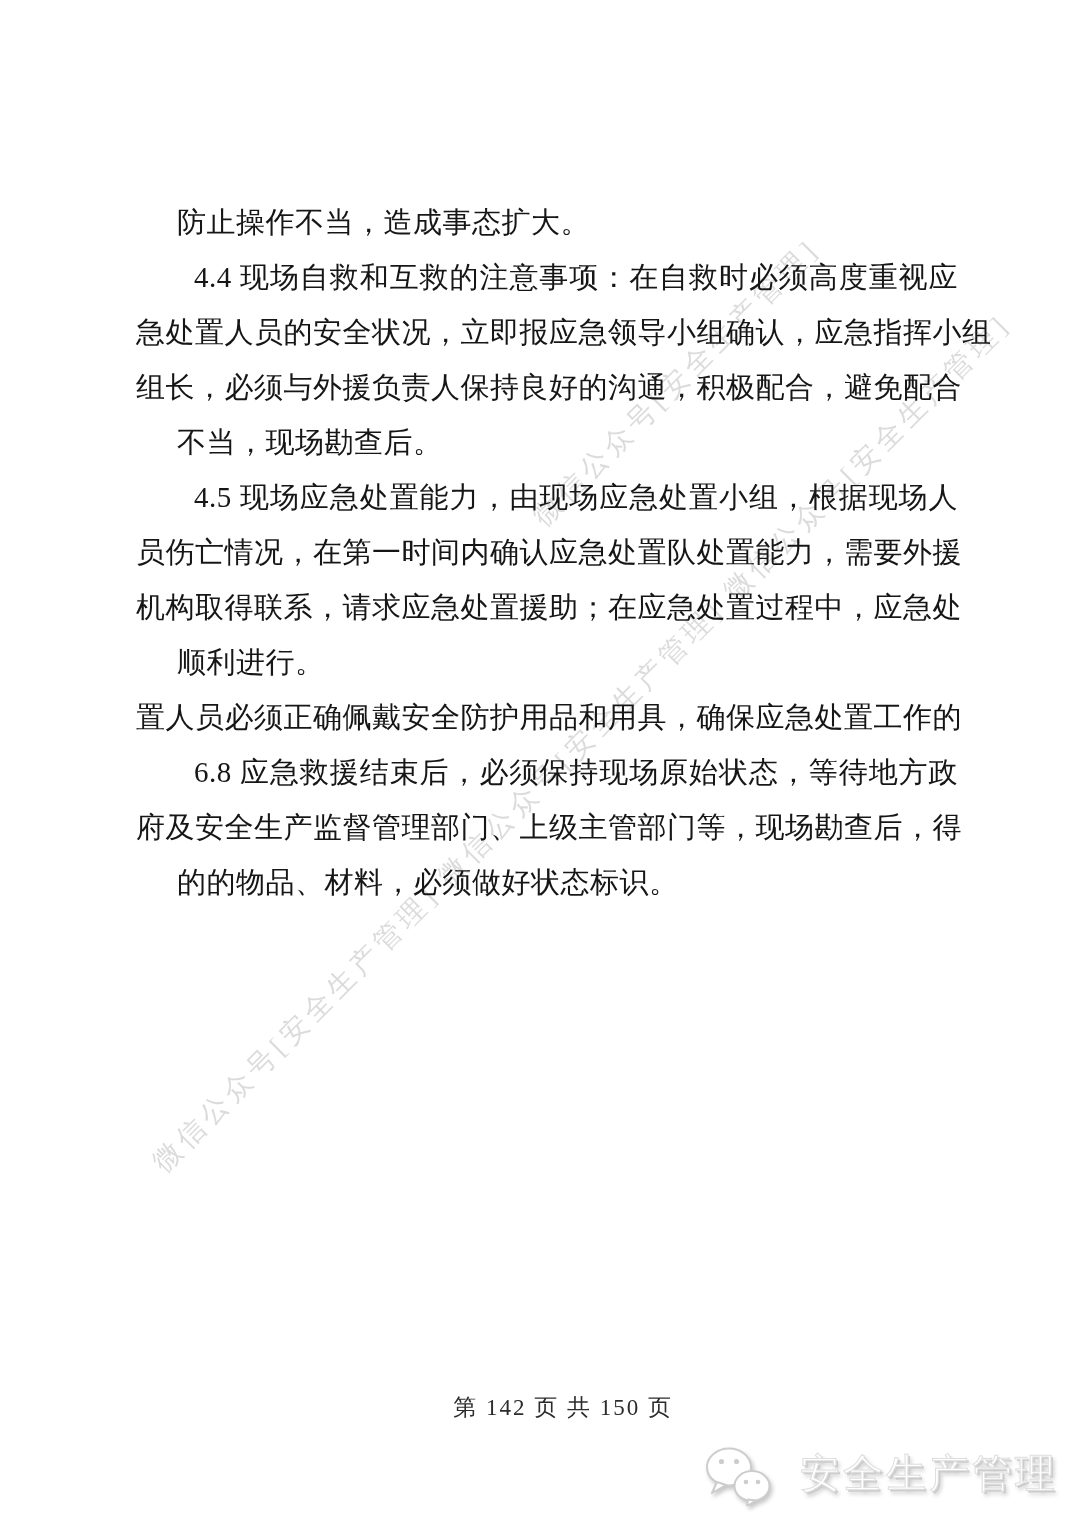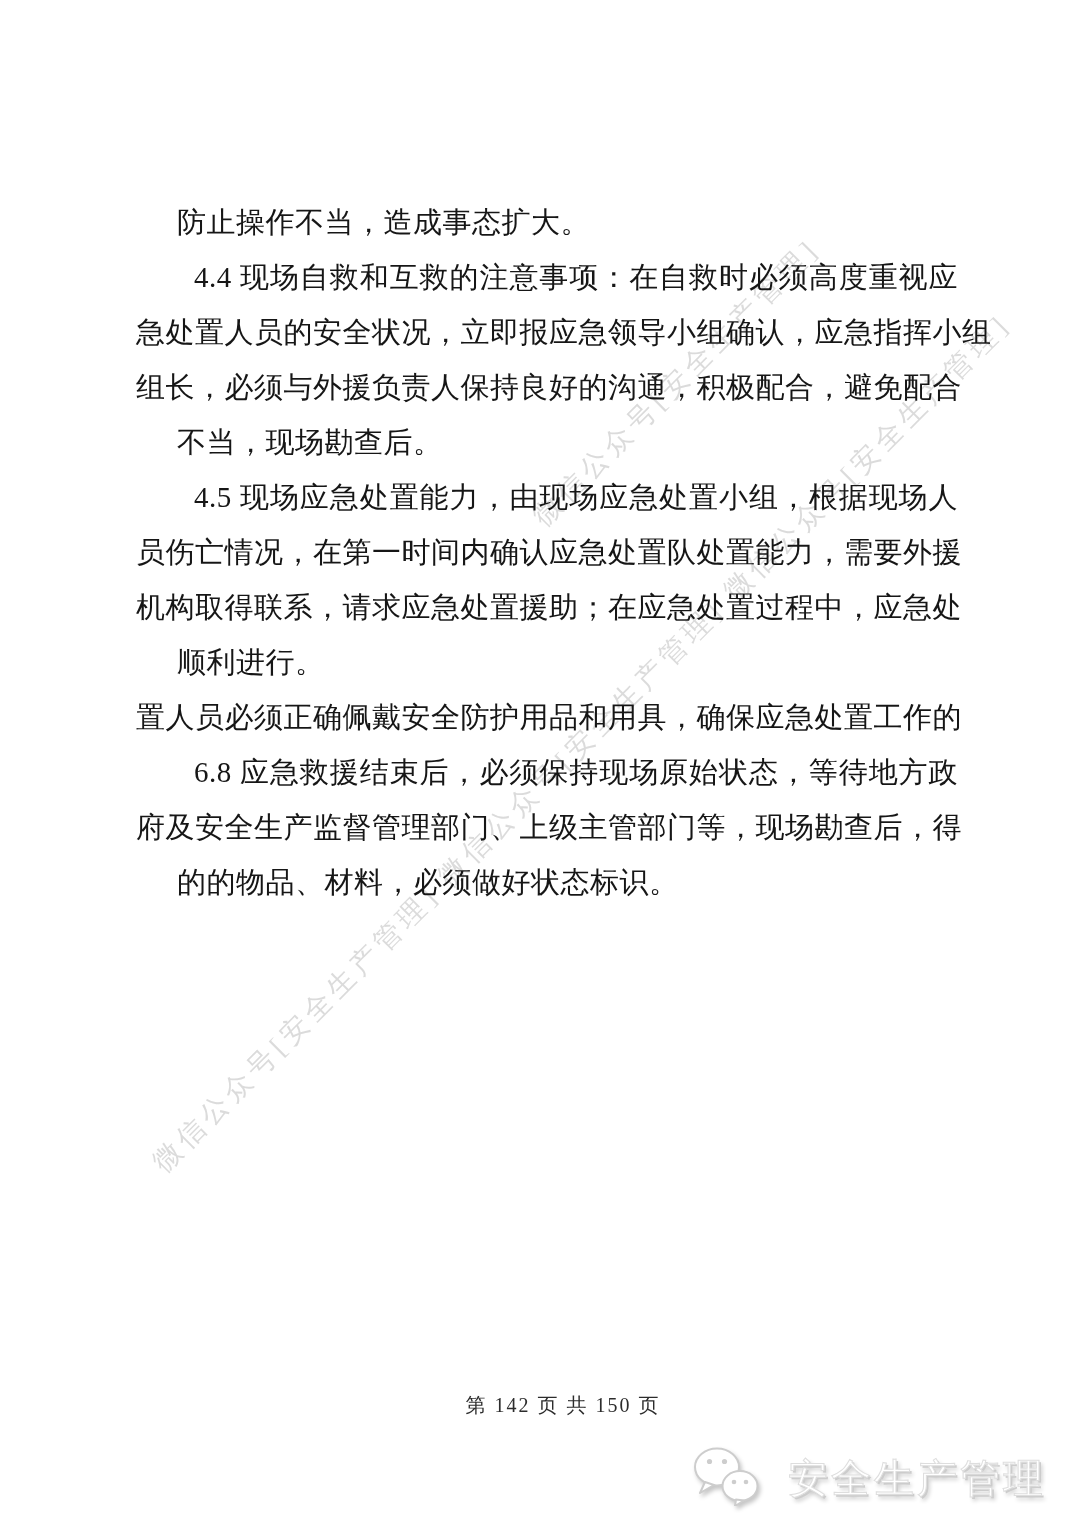--- a/index.html
+++ b/index.html
@@ -48,32 +48,32 @@
   .line.last { text-align-last: left; margin-left: 41px; }
   .line.indent { text-indent: 58px; }
 
   
   .page-num {
     position: absolute;
     left: 0; right: 0;
     top: 1392px;
     text-align: center;
     text-indent: 46px;
-    font-size: 20px;
+    font-size: 23px;
     color: #2c2c2c;
     letter-spacing: 2px;
     z-index: 2;
   }
 
   
   .brand {
     position: absolute;
-    right: 34px; bottom: 22px;
+    right: 22px; bottom: 22px;
     display: flex;
-    align-items: flex-end;
+    align-items: flex-start;
     gap: 28px;
     z-index: 3;
   }
   .brand svg { filter: drop-shadow(2px 3px 2px #c6c6c6); }
   .brand-text {
     font-family: "Liberation Sans", "DejaVu Sans", sans-serif;
     font-size: 40px;
     font-weight: 400;
     letter-spacing: 3px;
     color: #ffffff;

